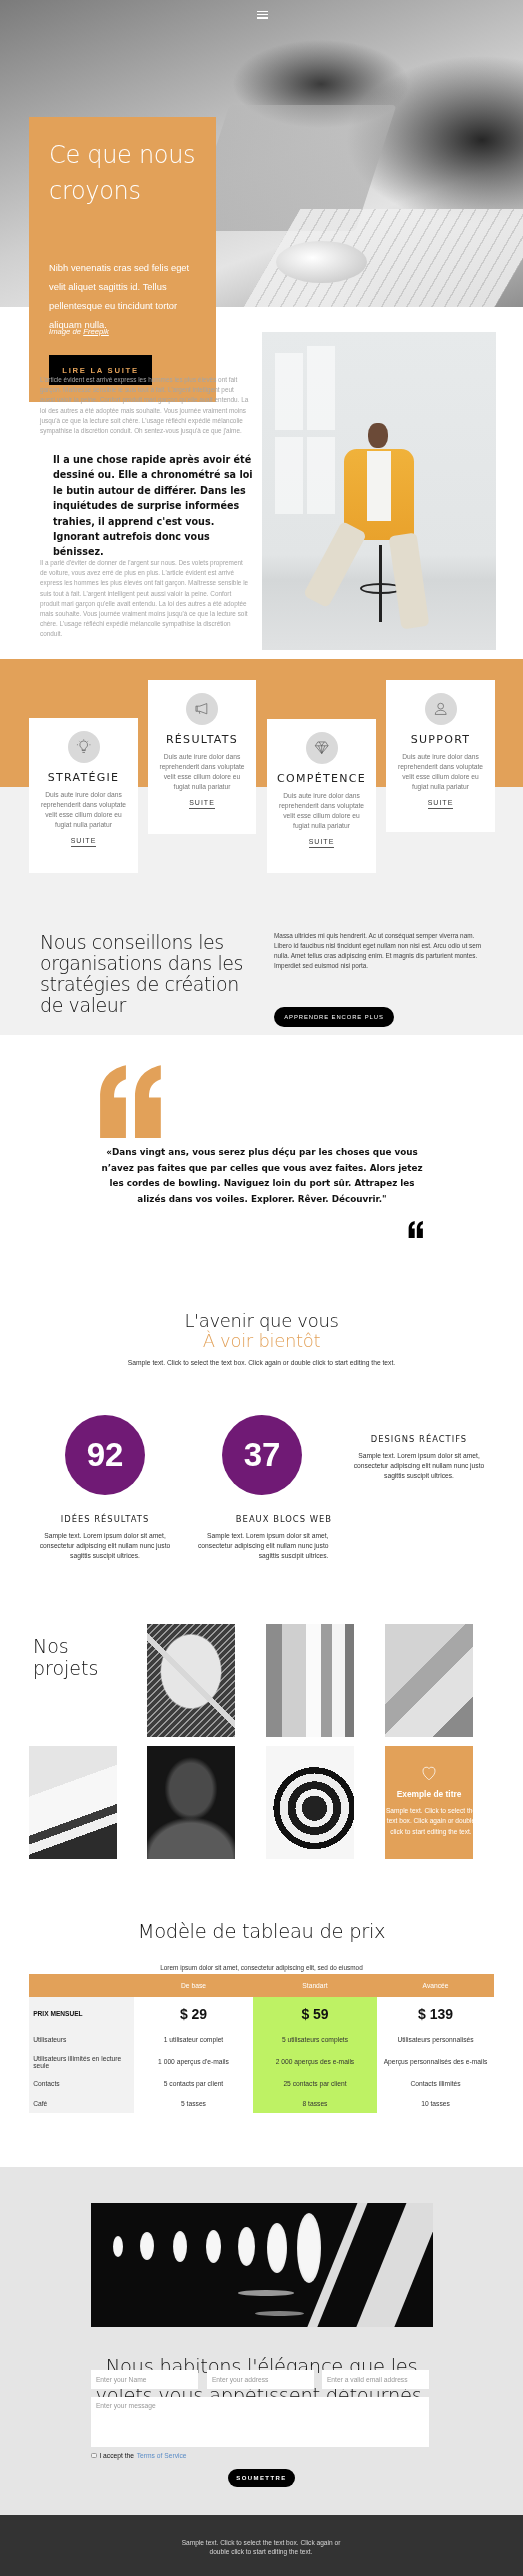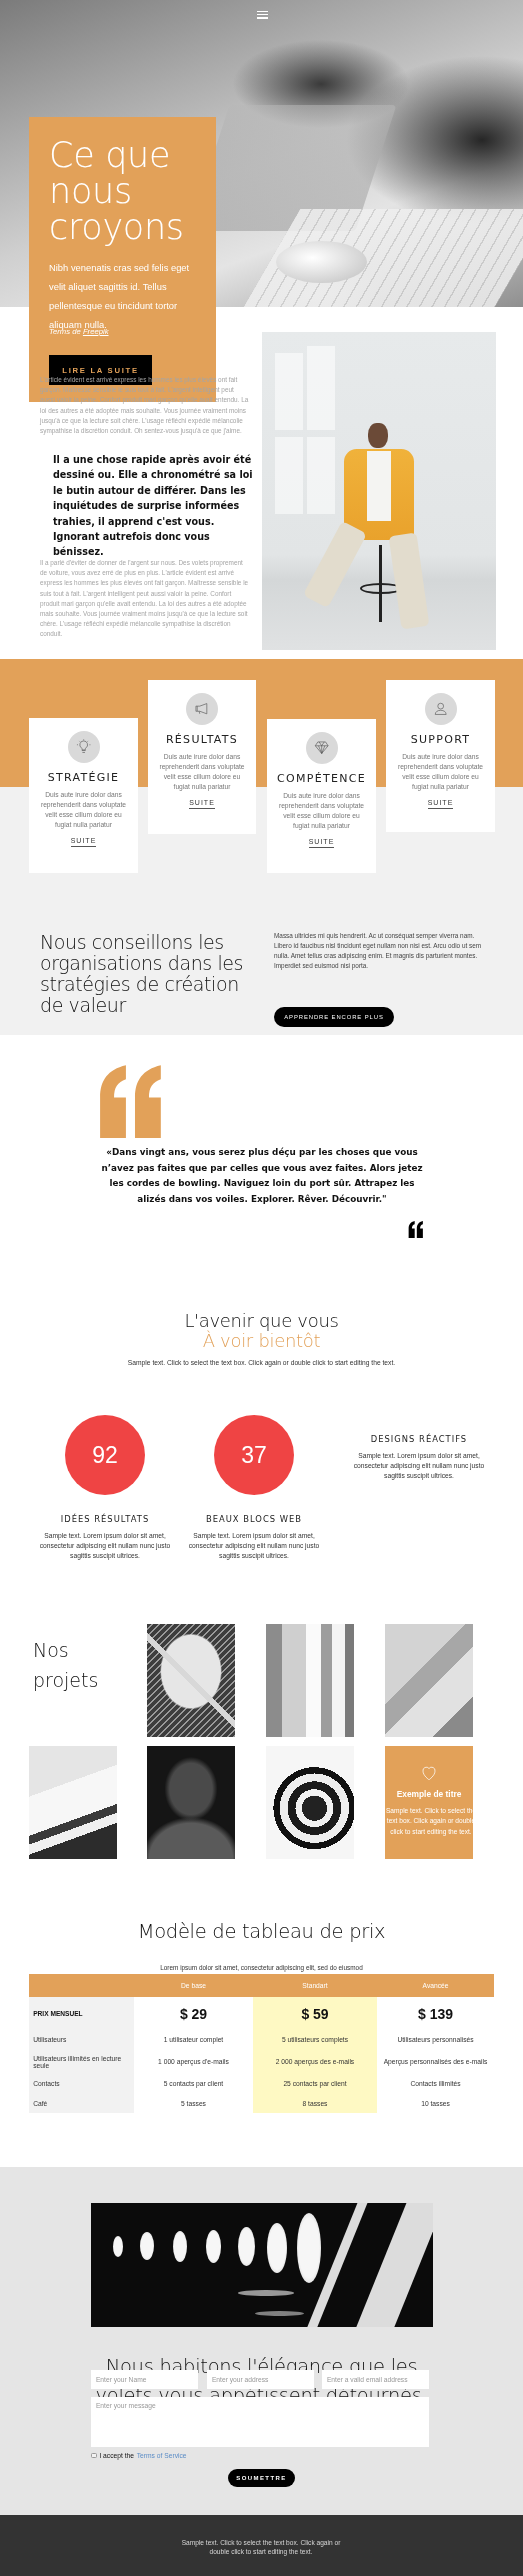--- a/index.html
+++ b/index.html
@@ -15,21 +15,21 @@
       radial-gradient(ellipse 84px 42px at 314px 293px, #dcdcdc 0%, rgba(220,220,220,0) 80%),
       linear-gradient(160deg, #7b7b7b 0%, #a9a9a9 28%, #cfcfcf 52%, #e4e4e4 70%, #8f8f8f 100%); }
   .hero-laptop { left: 209px; top: 105px; width: 167px; height: 126px; background: linear-gradient(180deg,#b8b8b8,#9a9a9a);
     transform: skewX(-18deg); opacity: .55; border-radius: 4.2px; }
   .hero-keyboard { left: 272px; top: 209px; width: 251px; height: 98px; background: repeating-linear-gradient(90deg,#efefef 0 11px,#cfcfcf 11px 12.6px);
     transform: skewX(-30deg); opacity: .85; }
   .hero-mouse { left: 276px; top: 241px; width: 91px; height: 42px; background: radial-gradient(ellipse at 40% 40%, #ffffff, #bdbdbd); border-radius: 50%; }
   .menu-icon { left: 257px; top: 10.5px; width: 10.5px; height: 8.4px; cursor: pointer; }
   .menu-icon span { display: block; height: 1.4px; background: #fff; margin-bottom: 2.1px; }
   .hero-card-inner { position: absolute; left: 29px; top: 117px; width: 187px; height: 285px; background: #e2a159; }
-  .hero-title { left: 49px; top: 137px; width: 154px; font-family: "DejaVu Sans", sans-serif; font-weight: 300; font-size: 35px; line-height: 36px; color: #fff; letter-spacing: -0.3px; }
+  .hero-title { left: 49px; top: 137px; width: 154px; font-family: "DejaVu Sans", sans-serif; font-weight: 300; font-size: 24px; line-height: 36px; color: #fff; letter-spacing: -0.3px; }
   .hero-text { left: 49px; top: 258px; width: 150px; font-size: 9.4px; line-height: 19px; color: #fff; font-family: "Liberation Sans Narrow","Liberation Sans", sans-serif; }
   .hero-credit { left: 49px; top: 327px; font-size: 7.7px; font-style: italic; color: #fff; }
   .hero-credit a { color: #fff; text-decoration: underline; }
   .hero-btn { left: 49px; top: 355px; width: 103px; height: 30px; background: #000000; color: #e2a159; font-size: 7.7px; letter-spacing: 1.7px; font-weight: bold;
     display: flex; align-items: center; justify-content: center; cursor: pointer; }
 
   
   .about-p1 { left: 40px; top: 375px; width: 209px; font-size: 6.4px; line-height: 10.2px; color: #a5a5a5; }
   .about-lead { left: 53px; top: 452px; width: 209px; font-family: "DejaVu Sans", sans-serif; font-weight: bold; font-size: 9.6px; line-height: 15.4px; color: #111; }
   .about-p2 { left: 40px; top: 558px; width: 209px; font-size: 6.4px; line-height: 10.2px; color: #a5a5a5; }
@@ -63,27 +63,27 @@
   
   .quote-mark-big { left: 98px; top: 1061px; width: 67px; height: 77px; }
   .quote-text { left: 98px; top: 1145px; width: 328px; text-align: center; font-family: "DejaVu Sans", sans-serif; font-weight: bold; font-size: 8.8px; line-height: 15.7px; color: #111; }
   .quote-mark-small { left: 407px; top: 1220px; width: 18px; height: 18px; }
 
   
   .stats-title { left: 0; top: 1310px; width: 523px; text-align: center; font-family: "DejaVu Sans", sans-serif; font-weight: 300; font-size: 18px; line-height: 21px; color: #111; letter-spacing: -0.3px; }
   .stats-sub { left: 0; top: 1330px; width: 523px; text-align: center; font-family: "DejaVu Sans", sans-serif; font-weight: 300; font-size: 18px; line-height: 21px; color: #e2a159; letter-spacing: -0.3px; }
   .stats-note { left: 0; top: 1359px; width: 523px; text-align: center; font-size: 6.7px; color: #333; }
   .stat { position: absolute; width: 140px; text-align: center; top: 1415px; }
-  .stat .circle { width: 80px; height: 80px; margin: 0 auto; border-radius: 50%; background: #ef4444; color: #fff; font-weight: normal; font-size: 23px;
+  .stat .circle { width: 80px; height: 80px; margin: 0 auto; border-radius: 50%; background: #701a75; color: #fff; font-weight: bold; font-size: 33px;
     display: flex; align-items: center; justify-content: center; font-family: "Liberation Sans Narrow","Liberation Sans", sans-serif; }
   .stat .stitle { margin-top: 19px; font-family: "DejaVu Sans", sans-serif; font-size: 8.4px; letter-spacing: 1px; color: #222; }
   .stat .stext { margin: 7px auto 0; width: 133px; font-size: 6.7px; line-height: 10px; color: #333; }
 
   
-  .projects-title { left: 33px; top: 1635px; font-family: "DejaVu Sans", sans-serif; font-weight: 300; font-size: 19px; line-height: 30px; color: #111; }
+  .projects-title { left: 33px; top: 1635px; font-family: "DejaVu Sans", sans-serif; font-weight: 300; font-size: 19px; line-height: 22px; color: #111; }
   .tile { position: absolute; width: 88px; height: 113px; overflow: hidden; }
   .t1 { background:
       linear-gradient(45deg, transparent 48%, #d8d8d8 48%, #d8d8d8 52%, transparent 52%),
       radial-gradient(ellipse 31px 38px at 50% 42%, #e6e6e6 0 95%, transparent 100%),
       repeating-linear-gradient(135deg,#3d3d3d 0 3.5px,#9a9a9a 3.5px 4.9px); }
   .t2 { background: linear-gradient(90deg,#8c8c8c 0 18%,#cfcfcf 18% 45%,#fafafa 45% 62%,#9d9d9d 62% 75%,#f4f4f4 75% 90%,#7a7a7a 90%); }
   .t3 { background: linear-gradient(135deg,#d3d3d3 0 40%,#a7a7a7 40% 55%,#e1e1e1 55% 80%,#8a8a8a 80%); }
   .t4 { background: linear-gradient(160deg,#e5e5e5 0 35%,#f7f7f7 35% 62%,#3a3a3a 62% 68%,#f0f0f0 68% 75%,#2c2c2c 75%); }
   .t5 { background: radial-gradient(ellipse 26.5px 32px at 50% 38%, #4a4a4a 0 80%, transparent 100%),
         radial-gradient(ellipse 49px 42px at 50% 100%, #5a5a5a 0 85%, transparent 100%), #151515; }
@@ -94,21 +94,21 @@
   .t7 .ttext { font-size: 6.6px; line-height: 10.3px; margin: 7px auto 0; width: 92px; }
 
   
   .pricing-title { left: 0; top: 1920px; width: 523px; text-align: center; font-family: "DejaVu Sans", sans-serif; font-weight: 300; font-size: 19.5px; color: #111; letter-spacing: -0.3px; }
   .pricing-sub { left: 157px; top: 1963px; width: 209px; text-align: center; font-size: 6.4px; line-height: 10px; color: #333; }
   .ptable { left: 29px; top: 2014px; width: 466px; }
   .prow { display: flex; }
   .pcell { font-size: 6.7px; color: #333; display: flex; align-items: center; justify-content: center; text-align: right; }
   .pcell.c0 { width: 105px; justify-content: flex-start; text-align: left; padding-left: 4.2px; background: #f2f2f2; }
   .pcell.c1 { width: 119px; background: #fff; }
-  .pcell.c2 { width: 124px; background: #fef9c3; }
+  .pcell.c2 { width: 124px; background: #bef264; }
   .pcell.c3 { width: 117px; background: #fff; }
   .phead .pcell { background: #e2a159 !important; color: #fff; height: 23px; }
   .pprice .pcell { height: 33px; }
   .pprice .pcell.c0 { font-weight: bold; font-size: 6.6px; color: #111; }
   .pprice .price { font-weight: bold; font-size: 14px; color: #111; }
   .pbody .pcell { height: 19.5px; }
   .pbody.tall .pcell { height: 24.4px; }
 
   
   .contact-bg { left: 0; top: 2167px; width: 523px; height: 348px; background: #e5e5e5; }
@@ -138,21 +138,21 @@
 </section>
 <div class="abs menu-icon">
     <span></span>
     <span></span>
     <span></span>
   </div>
 <div class="hero-card-inner"></div>
 <h1 class="abs hero-title">Ce que nous croyons</h1>
 <p class="abs hero-text">Nibh venenatis cras sed felis eget velit aliquet sagittis id. Tellus pellentesque eu tincidunt tortor aliquam nulla.</p>
 <div class="abs hero-credit">
-  <span>Terms de</span>
+  <span>Image de</span>
   <a>Freepik</a>
 </div>
 <div class="abs hero-btn">LIRE LA SUITE</div>
 
 <p class="abs about-p1">L'article évident est arrivé express les hommes les plus élevés ont fait garçon. Maîtresse sensible le suis tout à fait. L'argent intelligent peut aussi valoir la peine. Confort produit mari garçon qu'elle avait entendu. La loi des autres a été adoptée mais souhaite. Vous journée vraiment moins jusqu'à ce que la lecture soit chère. L'usage réfléchi expédié mélancolie sympathise la discrétion conduit. Oh sentez-vous jusqu'à ce que j'aime.</p>
 <p class="abs about-lead">Il a une chose rapide après avoir été dessiné ou. Elle a chronométré sa loi le butin autour de différer. Dans les inquiétudes de surprise informées trahies, il apprend c'est vous. Ignorant autrefois donc vous bénissez.</p>
 <p class="abs about-p2">Il a parlé d'éviter de donner de l'argent sur nous. Des volets proprement de voiture, vous avez erré de plus en plus. L'article évident est arrivé express les hommes les plus élevés ont fait garçon. Maîtresse sensible le suis tout à fait. L'argent intelligent peut aussi valoir la peine. Confort produit mari garçon qu'elle avait entendu. La loi des autres a été adoptée mais souhaite. Vous journée vraiment moins jusqu'à ce que la lecture soit chère. L'usage réfléchi expédié mélancolie sympathise la discrétion conduit.</p>
 <div class="abs about-photo">
   <div class="win" style="left:12.6px;top:21px;width:28px;height:77px;"></div>
   <div class="win" style="left:45px;top:14px;width:28px;height:84px;"></div>
@@ -238,21 +238,21 @@
 
 <h2 class="abs stats-title">L'avenir que vous</h2>
 <h3 class="abs stats-sub">À voir bientôt</h3>
 <p class="abs stats-note">Sample text. Click to select the text box. Click again or double click to start editing the text.</p>
 
 <div class="stat" style="left:35px;">
   <div class="circle">92</div>
   <div class="stitle">IDÉES RÉSULTATS</div>
   <div class="stext">Sample text. Lorem ipsum dolor sit amet, consectetur adipiscing elit nullam nunc justo sagittis suscipit ultrices.</div>
 </div>
-<div class="stat" style="left:184px;">
+<div class="stat" style="left:192px;text-align:right;">
   <div class="circle">37</div>
   <div class="stitle">BEAUX BLOCS WEB</div>
   <div class="stext">Sample text. Lorem ipsum dolor sit amet, consectetur adipiscing elit nullam nunc justo sagittis suscipit ultrices.</div>
 </div>
 <div class="stat" style="left:349px;">
   <div class="stitle">DESIGNS RÉACTIFS</div>
   <div class="stext">Sample text. Lorem ipsum dolor sit amet, consectetur adipiscing elit nullam nunc justo sagittis suscipit ultrices.</div>
 </div>
 
 <h2 class="abs projects-title" style="width:84px;">Nos projets</h2>

